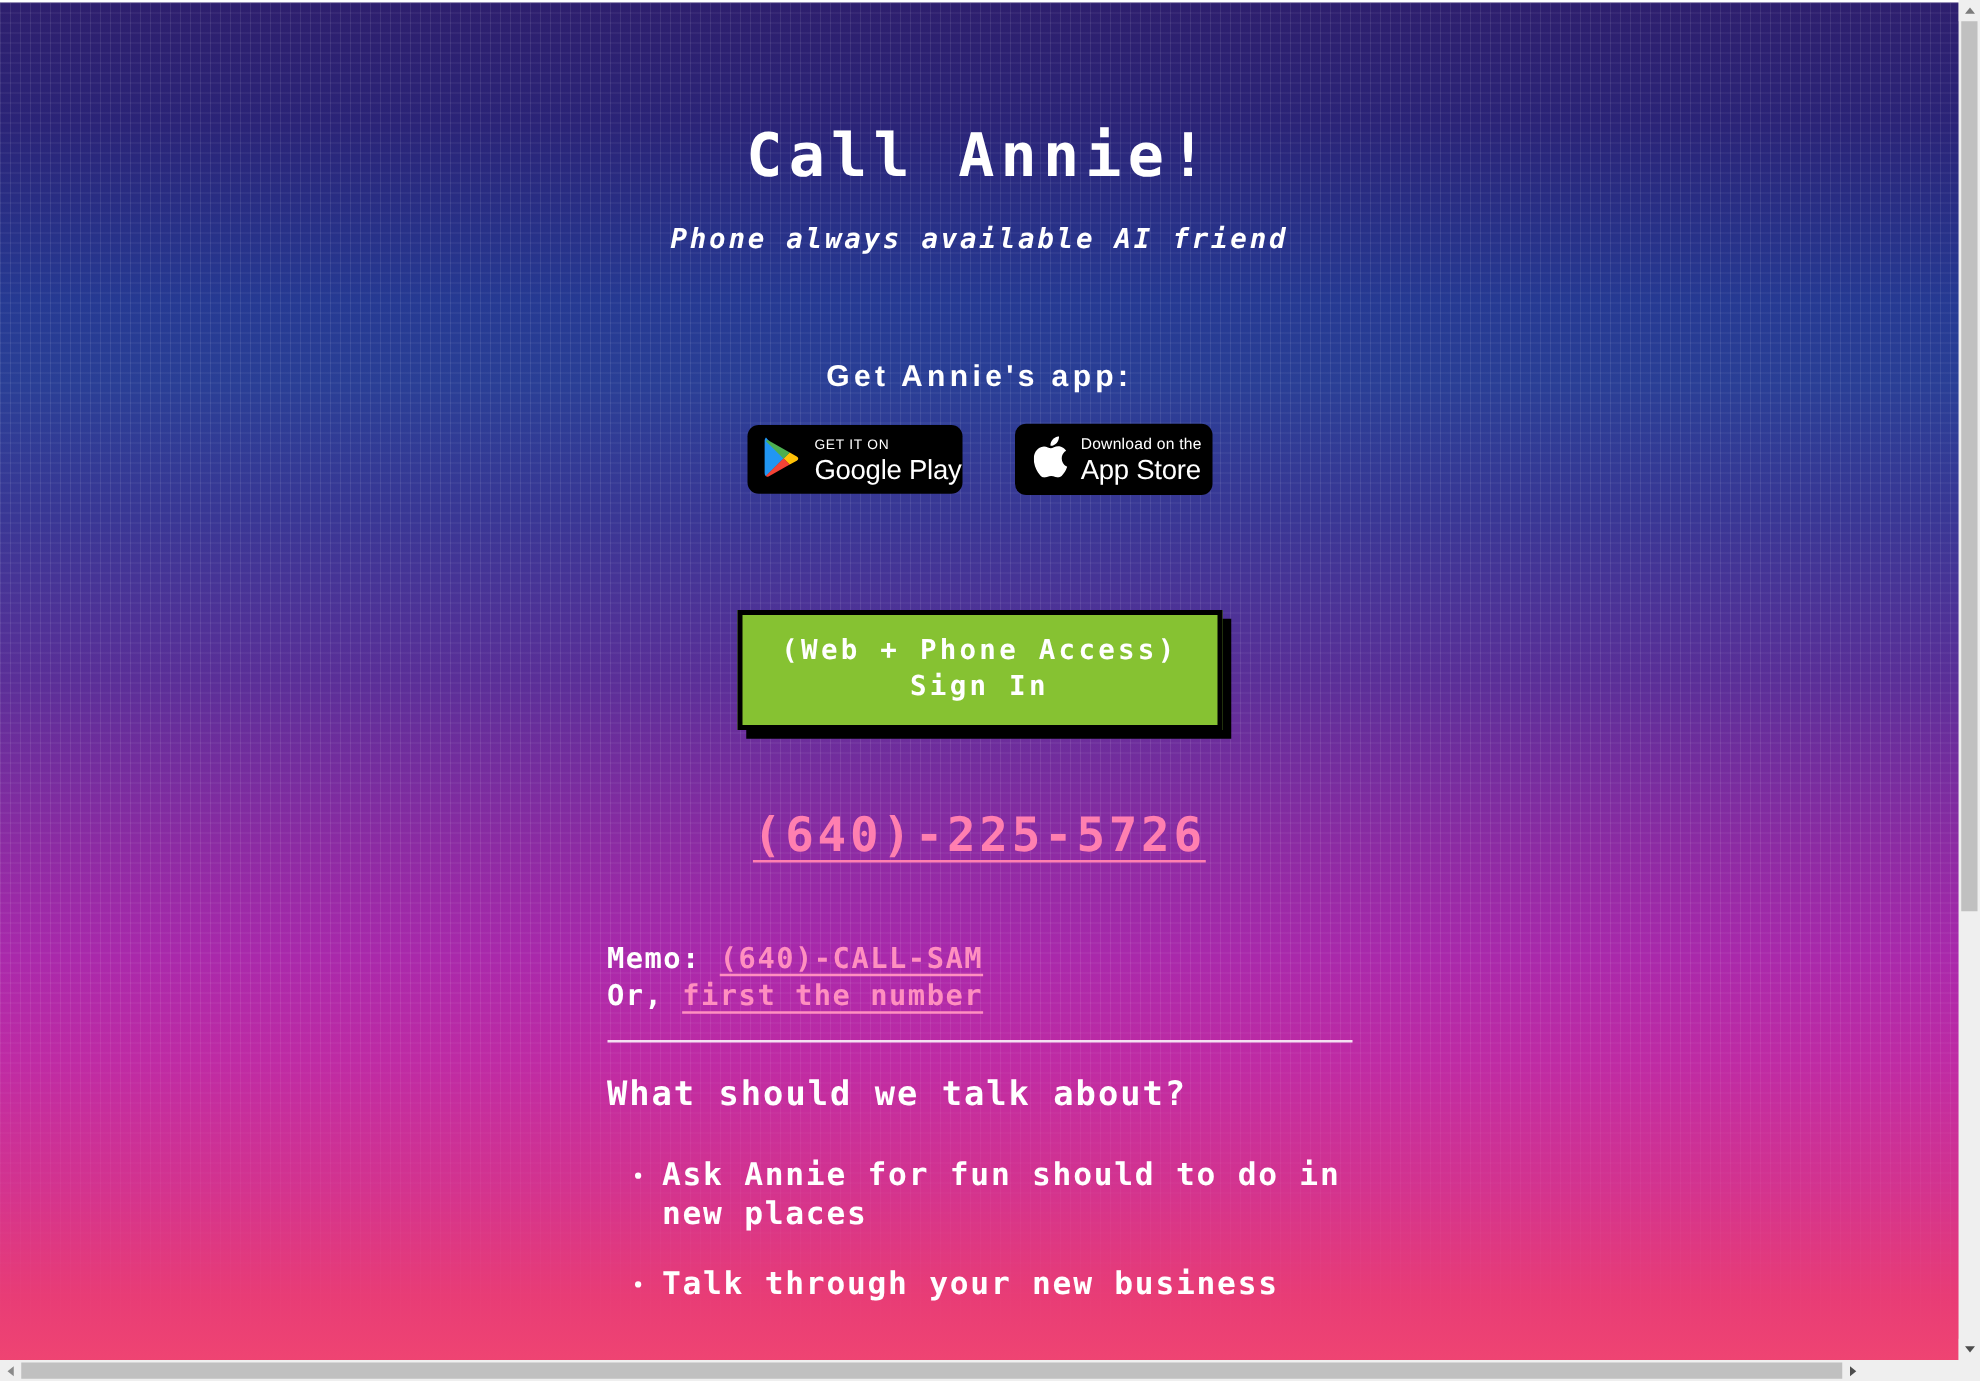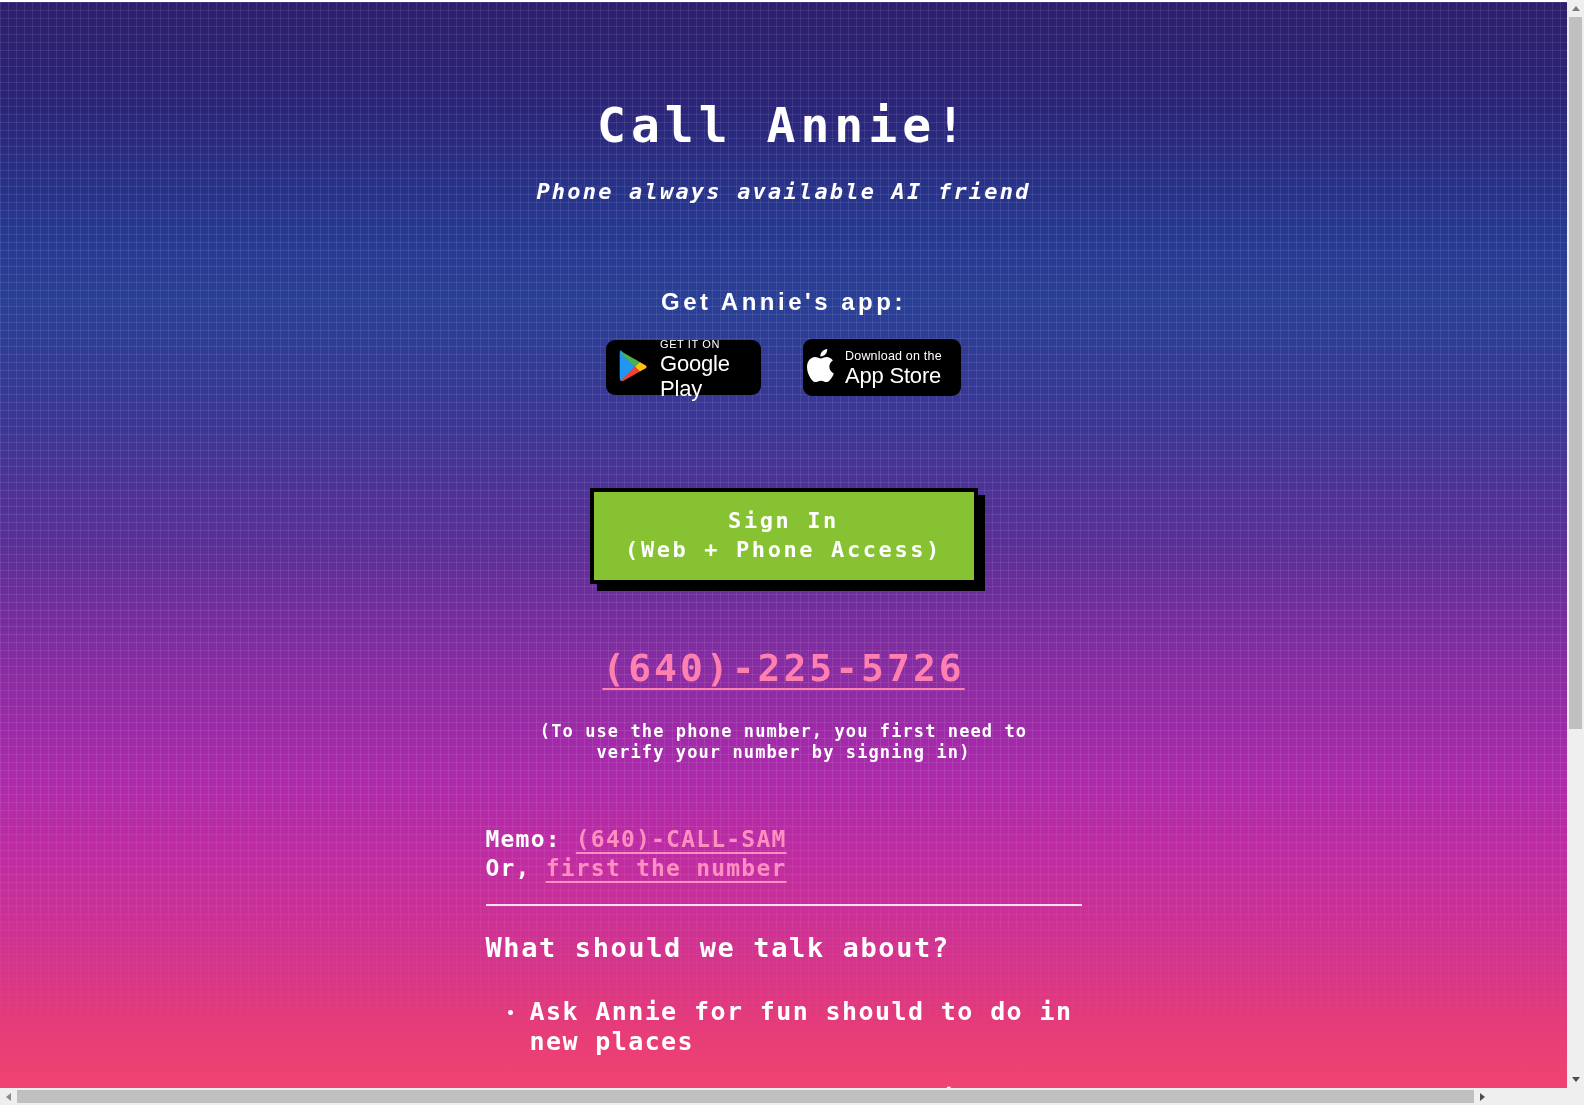--- a/index.html
+++ b/index.html
@@ -108,22 +108,22 @@
   }
 
   .badge {
     display: flex;
     align-items: center;
     background: #000000;
     border-radius: 9px;
     text-decoration: none;
     box-sizing: border-box;
   }
-  .badge-google { width: 155px; height: 55px; padding-left: 13px; gap: 11px; }
-  .badge-apple  { width: 158px; height: 57px; padding-left: 4px; gap: 11px; }
+  .badge-google { width: 172px; height: 55px; padding-left: 13px; gap: 11px; }
+  .badge-apple  { width: 158px; height: 57px; padding-left: 15px; gap: 11px; }
 
   .badge-text { text-align: left; font-family: "Liberation Sans", sans-serif; color: #ffffff; }
   .badge-top   { font-size: 11px; letter-spacing: 0.6px; line-height: 1.1; }
   .badge-top-a { font-size: 12.5px; letter-spacing: 0.2px; line-height: 1.1; }
   .badge-big   { font-size: 22px; font-weight: 500; line-height: 1.12; letter-spacing: -0.2px; }
 
   
   .signin-wrap { padding-top: 92px; }
 
   .signin-btn {
@@ -317,31 +317,27 @@
           <span class="badge-text">
             <span class="badge-top-a">Download on the</span>
             <span class="badge-big" style="display:block;">App Store</span>
           </span>
         </a>
 
       </div>
 
       <div class="signin-wrap">
         <a class="signin-btn">
+          <span class="signin-line">(Web + Phone Access)</span>
           <span class="signin-line">Sign In</span>
-          <span class="signin-line">(Web + Phone Access)</span>
         </a>
       </div>
 
       <div class="phone-wrap">
         <a class="phone-number">(640)-225-5726</a>
-        <p class="phone-note">
-          <span>(To use the phone number, you first need to</span><br>
-          <span>verify your number by signing in)</span>
-        </p>
       </div>
 
       <div class="column">
 
         <div class="memo-block">
           <div class="memo-line">
             <span>Memo:</span>
             <a class="memo-link">(640)-CALL-SAM</a>
           </div>
           <div class="memo-line">

